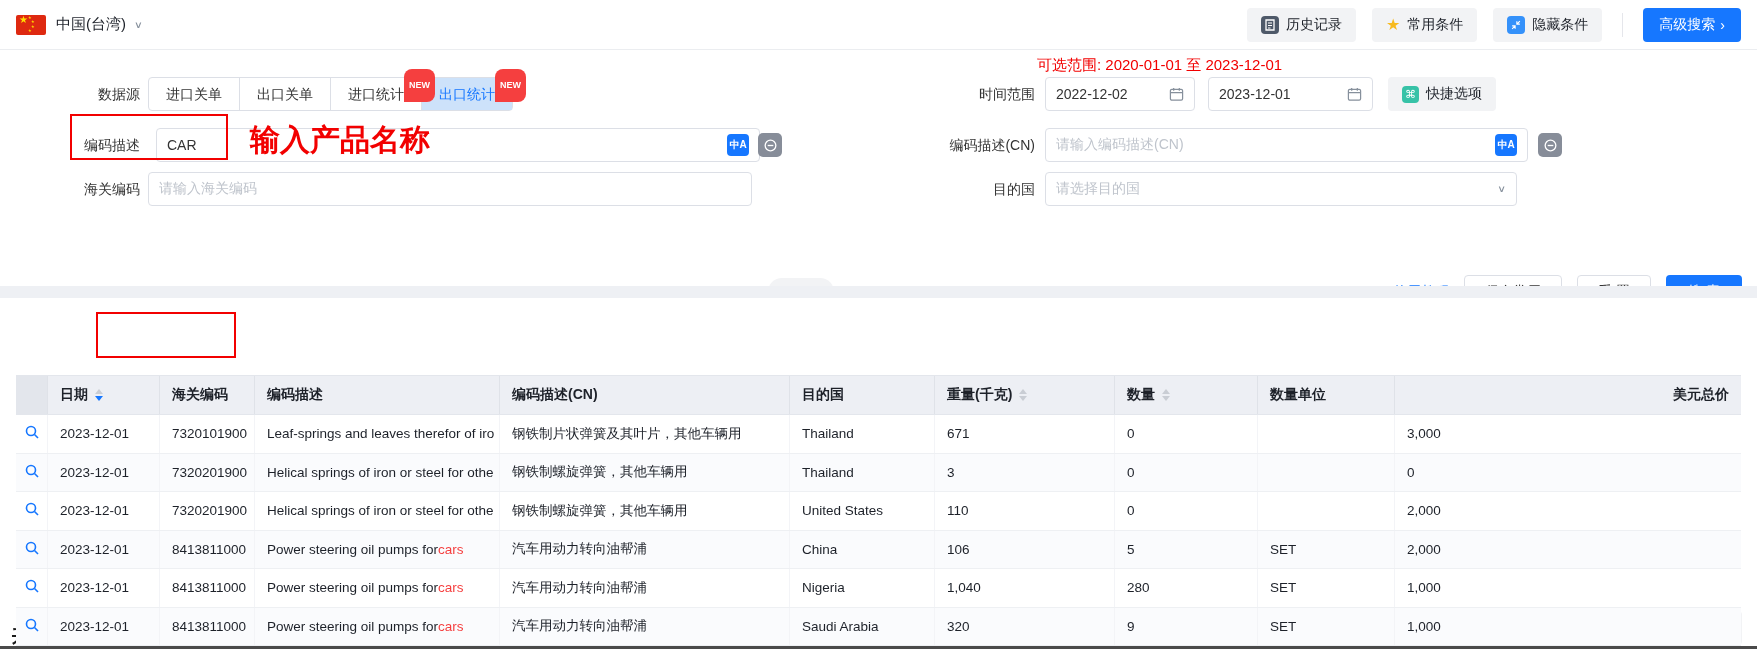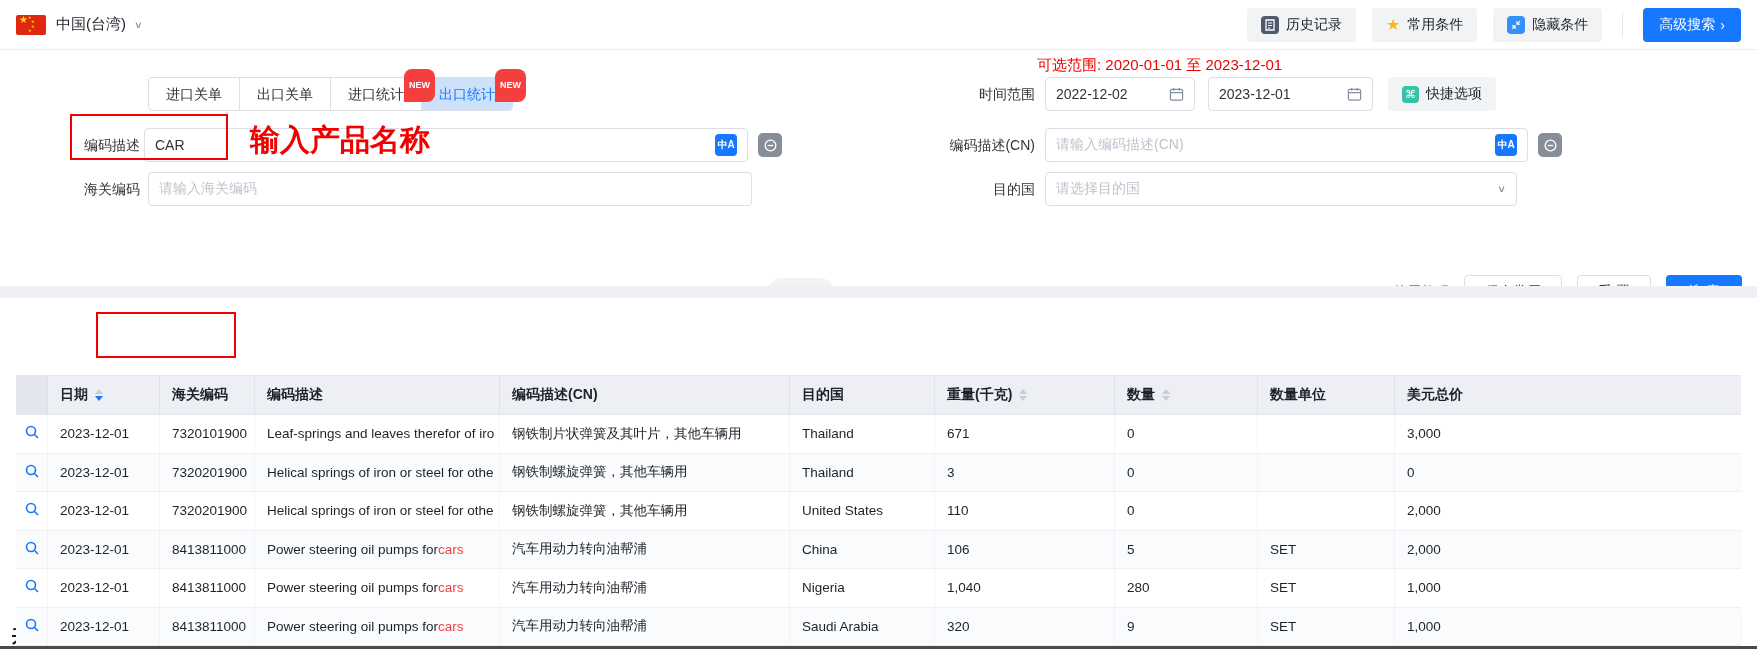--- a/index.html
+++ b/index.html
@@ -64,21 +64,21 @@
   .res-count { color:#f20000; margin:0 8px 0 10px; }
   .res-buttons { position:absolute; right:15px; top:313px; display:flex; align-items:center; gap:13px; height:34px;}
   .btn-res { height:34px; background:#f2f3f5; border-radius:4px; display:flex; align-items:center; gap:7px; padding:0 14px; cursor:pointer; color:#1d2129;}
   .btn-res .dd { color:#4e5969; font-size:11px; margin-left:2px; transform:scaleY(.8);}
   .seg-div { width:1px; height:20px; background:#d9dce1; margin:0 2px; }
   
   .tbl { position:absolute; left:16px; top:375px; width:1725px; }
   .trow { display:grid; grid-template-columns:32px 112px 95px 245px 290px 145px 180px 143px 137px 1fr; }
   .thead { background:#edeff4; height:40px; font-weight:bold; color:#1d2129; border-top:1px solid #e3e6ec; border-bottom:1px solid #e3e6ec;}
   .thead .td { border-right:1px solid #dfe2e8; display:flex; align-items:center; padding:15px 12px; gap:7px; white-space:nowrap; overflow:hidden;}
-  .thead .td:last-child { border-right:none; }
+  .thead .td:last-child { border-right:none;justify-content:flex-end; }
   .thead .td.c0 { background:#e3e6ec; padding:0; }
   .tbody .trow { height:38.5px; border-bottom:1px solid #eef0f3; background:#fff; }
   .tbody .trow:nth-child(even) { background:#fafbfd; }
   .tbody .td { display:flex; align-items:center; padding:0 12px; border-right:1px solid #f3f4f7; white-space:nowrap; overflow:hidden; font-size:13.5px; color:#1d2129;}
   .tbody .td:last-child { border-right:none; }
   .tbody .td.c0 { justify-content:center; padding:0; cursor:pointer; }
   .hl { color:#f53f3f; }
   .sorter { display:inline-flex; flex-direction:column; gap:2px; cursor:pointer;}
   .sorter i { width:0; height:0; border-left:4px solid transparent; border-right:4px solid transparent; display:block;}
   .sorter .cu { border-bottom:5px solid #c9cdd4; }
@@ -128,20 +128,21 @@
     <div class="btn-primary">
       <span>高级搜索</span>
       <span>›</span>
     </div>
   </div>
 </div>
 
 <div class="form">
 
   <div class="frow" style="top:27px">
+    <div class="flabel left">数据源</div>
     <div class="tabs">
       <div class="tab"><span>进口关单</span></div>
       <div class="tab"><span>出口关单</span></div>
       <div class="tab"><span>进口统计</span>
         <span class="badge-new">NEW</span></div>
       <div class="tab active"><span>出口统计</span>
         <span class="badge-new">NEW</span></div>
     </div>
     <div class="flabel right">时间范围</div>
     <div class="input" style="left:1045px;width:150px">
@@ -163,21 +164,21 @@
       </span>
     </div>
     <div class="btn-light" style="position:absolute;left:1388px;top:0">
       <span class="icon-sq" style="background:#37c2a7;width:17px;height:17px;font-size:11px">⌘</span>
       <span>快捷选项</span>
     </div>
   </div>
 
   <div class="frow" style="top:78px">
     <div class="flabel left">编码描述</div>
-    <div class="input" style="left:144px;width:604px">
+    <div class="input" style="left:156px;width:604px">
       <span class="val">CAR</span>
       <span class="tail">
         <span class="icon-sq" style="background:#1677ff;width:22px;height:22px;font-size:10px;font-weight:bold">中A</span>
       </span>
     </div>
     <div class="icon-gray-sq" style="left:758px">
       <svg width="15" height="15" viewBox="0 0 16 16">
           <circle cx="8" cy="8" r="5.7" fill="none" stroke="#fff" stroke-width="1.4"></circle>
           <path d="M5 8h6" stroke="#fff" stroke-width="1.4"></path>
         </svg>

